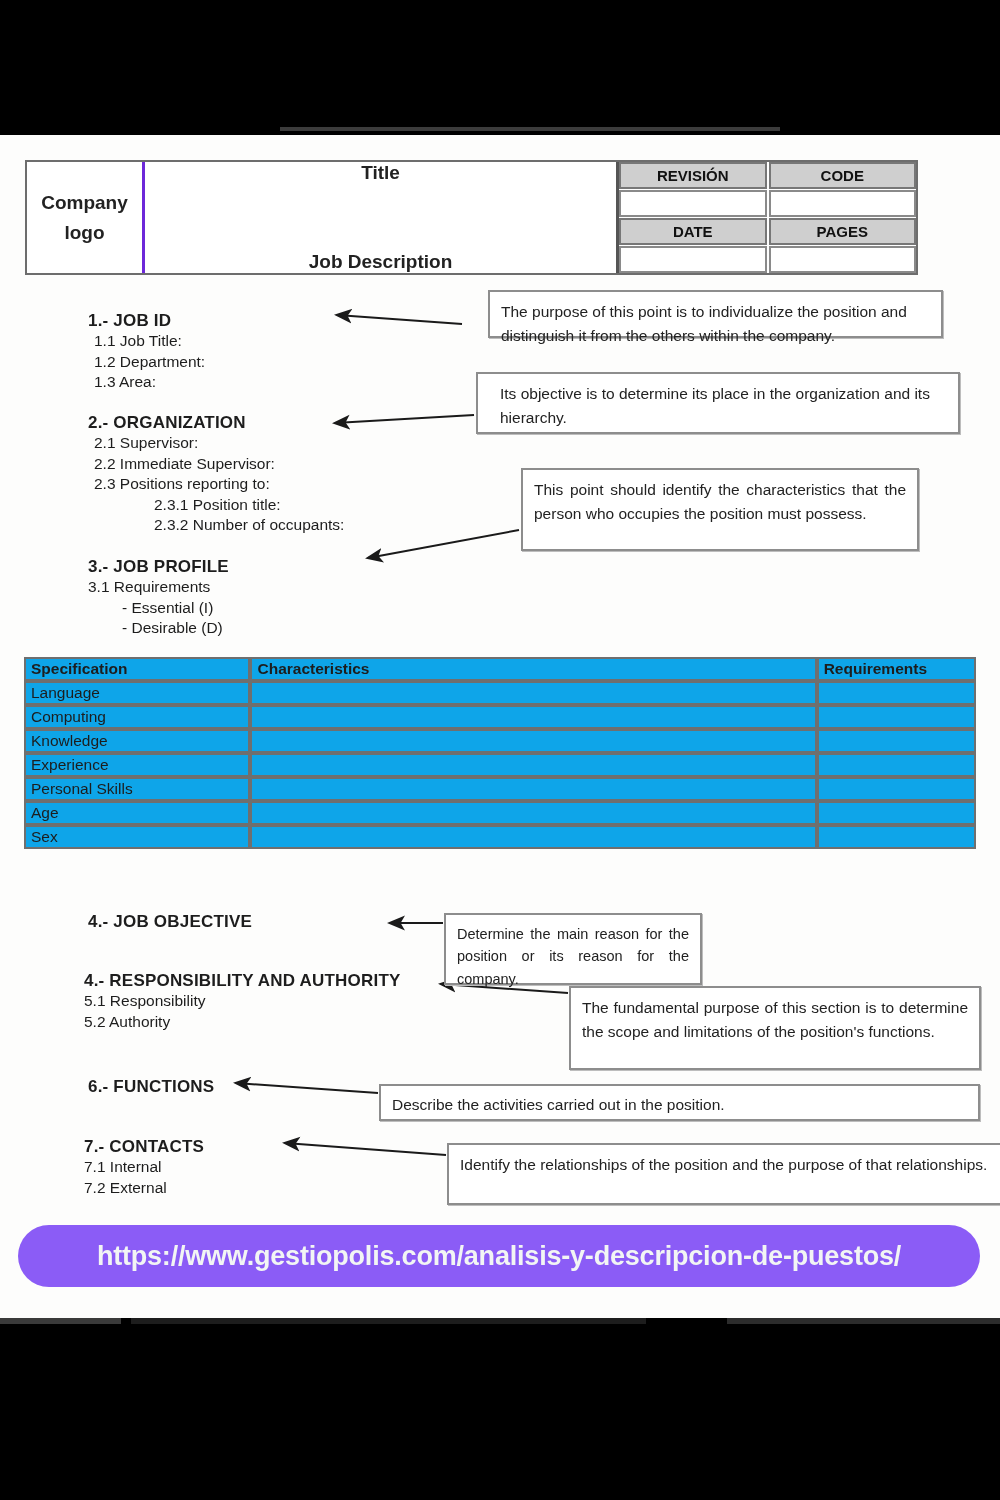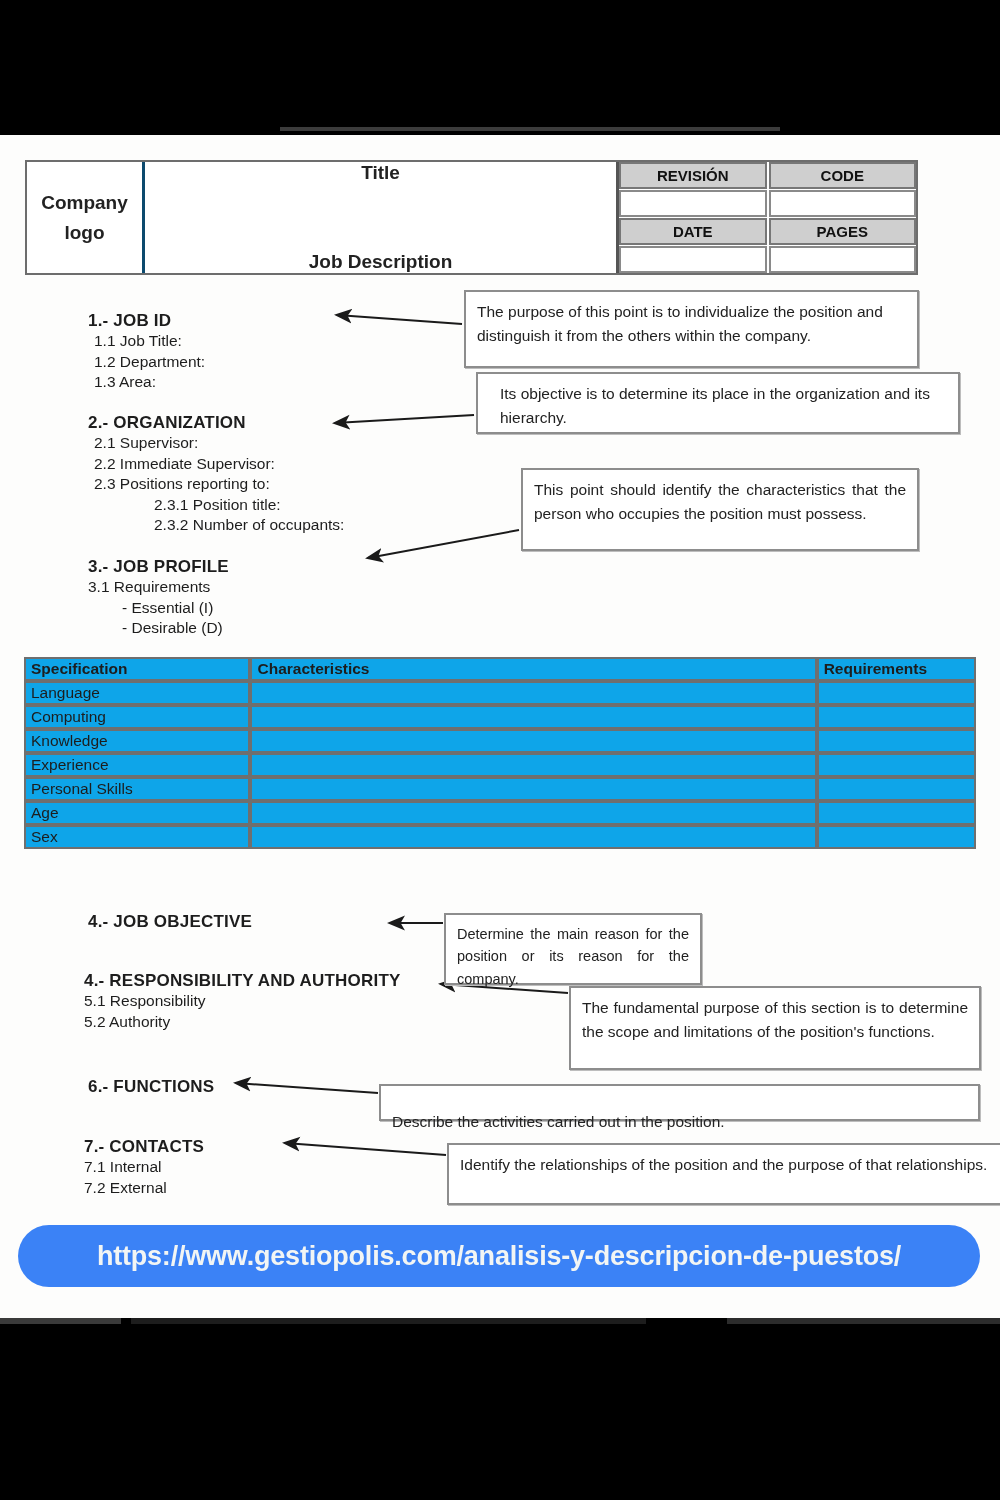--- a/index.html
+++ b/index.html
@@ -19,21 +19,21 @@
   .bar-top{position:absolute;left:0;top:0;width:1000px;height:135px;background:#000;}
   .bar-bot{position:absolute;left:0;top:1318px;width:1000px;height:182px;background:#000;}
   .bar-bot .sheen{position:absolute;left:0;top:0;width:1010px;height:6px;
      background:linear-gradient(90deg,#3a3a3a 0 12%,#000 12% 13%,#1d1d1d 13% 64%,#000 64% 72%,#2c2c2c 72% 100%);}
   .bar-top .sheen{position:absolute;left:0;bottom:4px;width:1000px;height:4px;
      background:linear-gradient(90deg,#000 0 28%,#3c3c3c 28% 78%,#000 78% 100%);}
 
   
   #hdr{position:absolute;left:25px;top:25px;width:893px;height:115px;
        border:2px solid #6d6d6d;box-sizing:border-box;display:flex;background:#fff;}
-  #hdr .logo{width:115px;border-right:3px solid #0c4a6e;display:flex;flex-direction:column;
+  #hdr .logo{width:115px;border-right:3px solid #6d28d9;display:flex;flex-direction:column;
        align-items:center;justify-content:center;font-weight:bold;font-size:19px;color:#222;line-height:1.55;}
   #hdr .title{flex:1;border-right:3px solid #555;display:flex;flex-direction:column;
        align-items:center;justify-content:space-between;gap:15px;font-weight:bold;font-size:19px;color:#222;}
   #hdr .meta{width:297px;display:flex;flex-direction:column;}
   #hdr .meta .mrow{flex:1;display:flex;}
   #hdr .meta .mcell{flex:1;display:flex;align-items:center;justify-content:center;
        font-weight:bold;font-size:15px;color:#111;box-sizing:border-box;}
   #hdr .meta .mcell.lbl{background:#cfcfcf;border:2px solid #777;}
   #hdr .meta .mcell.val{background:#fff;border:2px solid #8a8a8a;}
   #hdr .meta .mcell + .mcell{margin-left:2px;}
@@ -63,21 +63,21 @@
         border-spacing:0;background:#0ea5e9;}
   #spec td{border:2px solid #6f6f6f;height:23px;box-sizing:border-box;
            font-size:15.5px;color:#1d1d1d;padding:1px 5px;vertical-align:middle;}
   #spec td.hd{font-weight:bold;}
   #spec .c1{width:226px;}
   #spec .c2{width:565px;}
   #spec .c3{width:159px;}
 
   
   #url{position:absolute;left:18px;top:1090px;width:962px;height:62px;
-       background:#3b82f6;border-radius:31px;display:flex;align-items:center;
+       background:#8b5cf6;border-radius:31px;display:flex;align-items:center;
        justify-content:center;}
   #url span{color:#f2f5f4;font-weight:bold;font-size:27px;letter-spacing:-.2px;}
 </style>
 </head>
 <body>
 
 <div class="bar-top">
     <div class="sheen"></div>
   </div>
 <div class="bar-bot">
@@ -153,21 +153,21 @@
     <div class="l ind">2.3.2 Number of occupants:</div>
   </div>
 
   <div class="sec" style="left:88px;top:422px;">
     <div class="h">3.- JOB PROFILE</div>
     <div class="l">3.1 Requirements</div>
     <div class="l ind2">- Essential (I)</div>
     <div class="l ind2">- Desirable (D)</div>
   </div>
 
-  <div class="cbox" style="left:464px;top:155px;width:455px;height:78px;">The purpose of this point is to individualize the position and distinguish it from the others within the company.</div>
+  <div class="cbox" style="left:488px;top:155px;width:455px;height:48px;">The purpose of this point is to individualize the position and distinguish it from the others within the company.</div>
   <div class="cbox" style="left:476px;top:237px;width:484px;height:62px;padding-left:22px;">Its objective is to determine its place in the organization and its hierarchy.</div>
   <div class="cbox just" style="left:521px;top:333px;width:398px;height:83px;">This point should identify the characteristics that the person who occupies the position must possess.</div>
 
   <table id="spec">
     <tbody>
       <tr>
         <td class="c1 hd">Specification</td>
         <td class="c2 hd">Characteristics</td>
         <td class="c3 hd">Requirements</td>
       </tr>
@@ -224,20 +224,20 @@
   </div>
 
   <div class="sec" style="left:84px;top:1002px;">
     <div class="h">7.- CONTACTS</div>
     <div class="l">7.1 Internal</div>
     <div class="l">7.2 External</div>
   </div>
 
   <div class="cbox just small" style="left:444px;top:778px;width:258px;height:72px;">Determine the main reason for the position or its reason for the company.</div>
   <div class="cbox just" style="left:569px;top:851px;width:412px;height:84px;">The fundamental purpose of this section is to determine the scope and limitations of the position's functions.</div>
-  <div class="cbox" style="left:379px;top:949px;width:601px;height:37px;padding-top:24px;">Describe the activities carried out in the position.</div>
+  <div class="cbox" style="left:379px;top:949px;width:601px;height:37px;padding-top:7px;">Describe the activities carried out in the position.</div>
   <div class="cbox just" style="left:447px;top:1008px;width:636px;height:62px;">Identify the relationships of the position and the purpose of that relationships.</div>
 
   <div id="url">
     <span>https://www.gestiopolis.com/analisis-y-descripcion-de-puestos/</span>
   </div>
 
 </div>
 
 </body></html>

